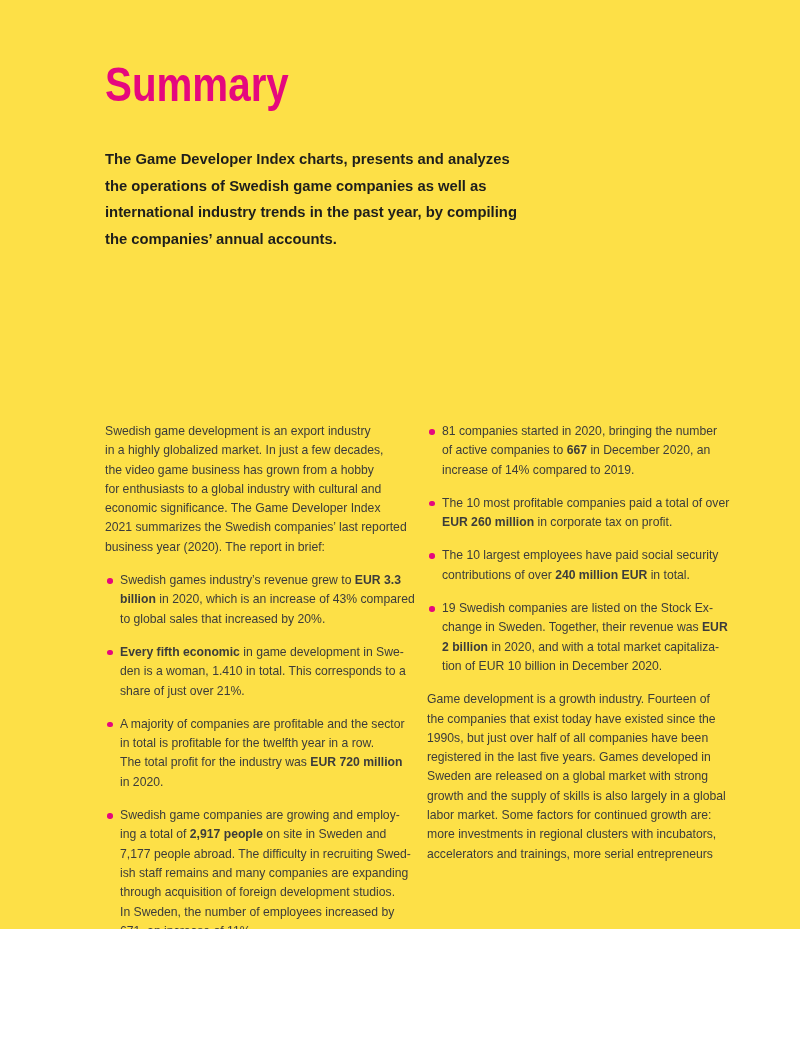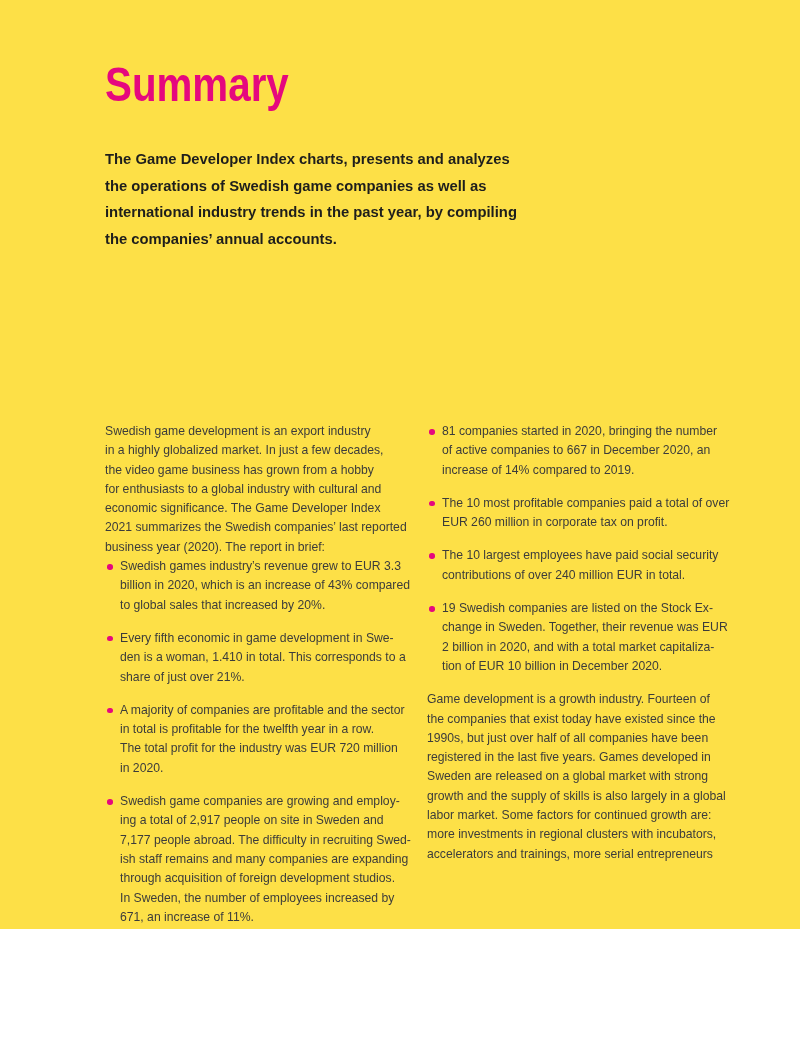--- a/index.html
+++ b/index.html
@@ -41,21 +41,21 @@
   .col {
     position: absolute;
     top: 422px;
     font-size: 12.2px;
     line-height: 19.3px;
     color: #3c3c3b;
   }
   .col-left  { left: 105px; width: 322px; }
   .col-right { left: 427px; width: 320px; }
   .lead, .closing {
-    margin: 0 0 0 0;
+    margin: 0 0 14px 0;
     white-space: pre-line;
   }
   .closing { margin: 0; }
   ul.bullets {
     list-style: none;
     margin: 0 0 14px 0;
     padding: 0;
   }
   li.bullet {
     position: relative;
@@ -65,21 +65,21 @@
   }
   li.bullet:last-child { margin-bottom: 0; }
   ul.bullets { margin-bottom: 14px; }
   .dot {
     position: absolute;
     left: 2px; top: 7px;
     width: 5.5px; height: 5.5px;
     border-radius: 50%;
     background: var(--accent, #e5087e);
   }
-  b { font-weight: normal; }
+  b { font-weight: bold; }
   .footer {
     position: absolute;
     left: 0; top: 995px;
     width: 800px;
     color: #3c3c3b;
   }
   .footer .pagenum {
     position: absolute;
     left: 48px; top: 0;
     font-size: 11.5px;

